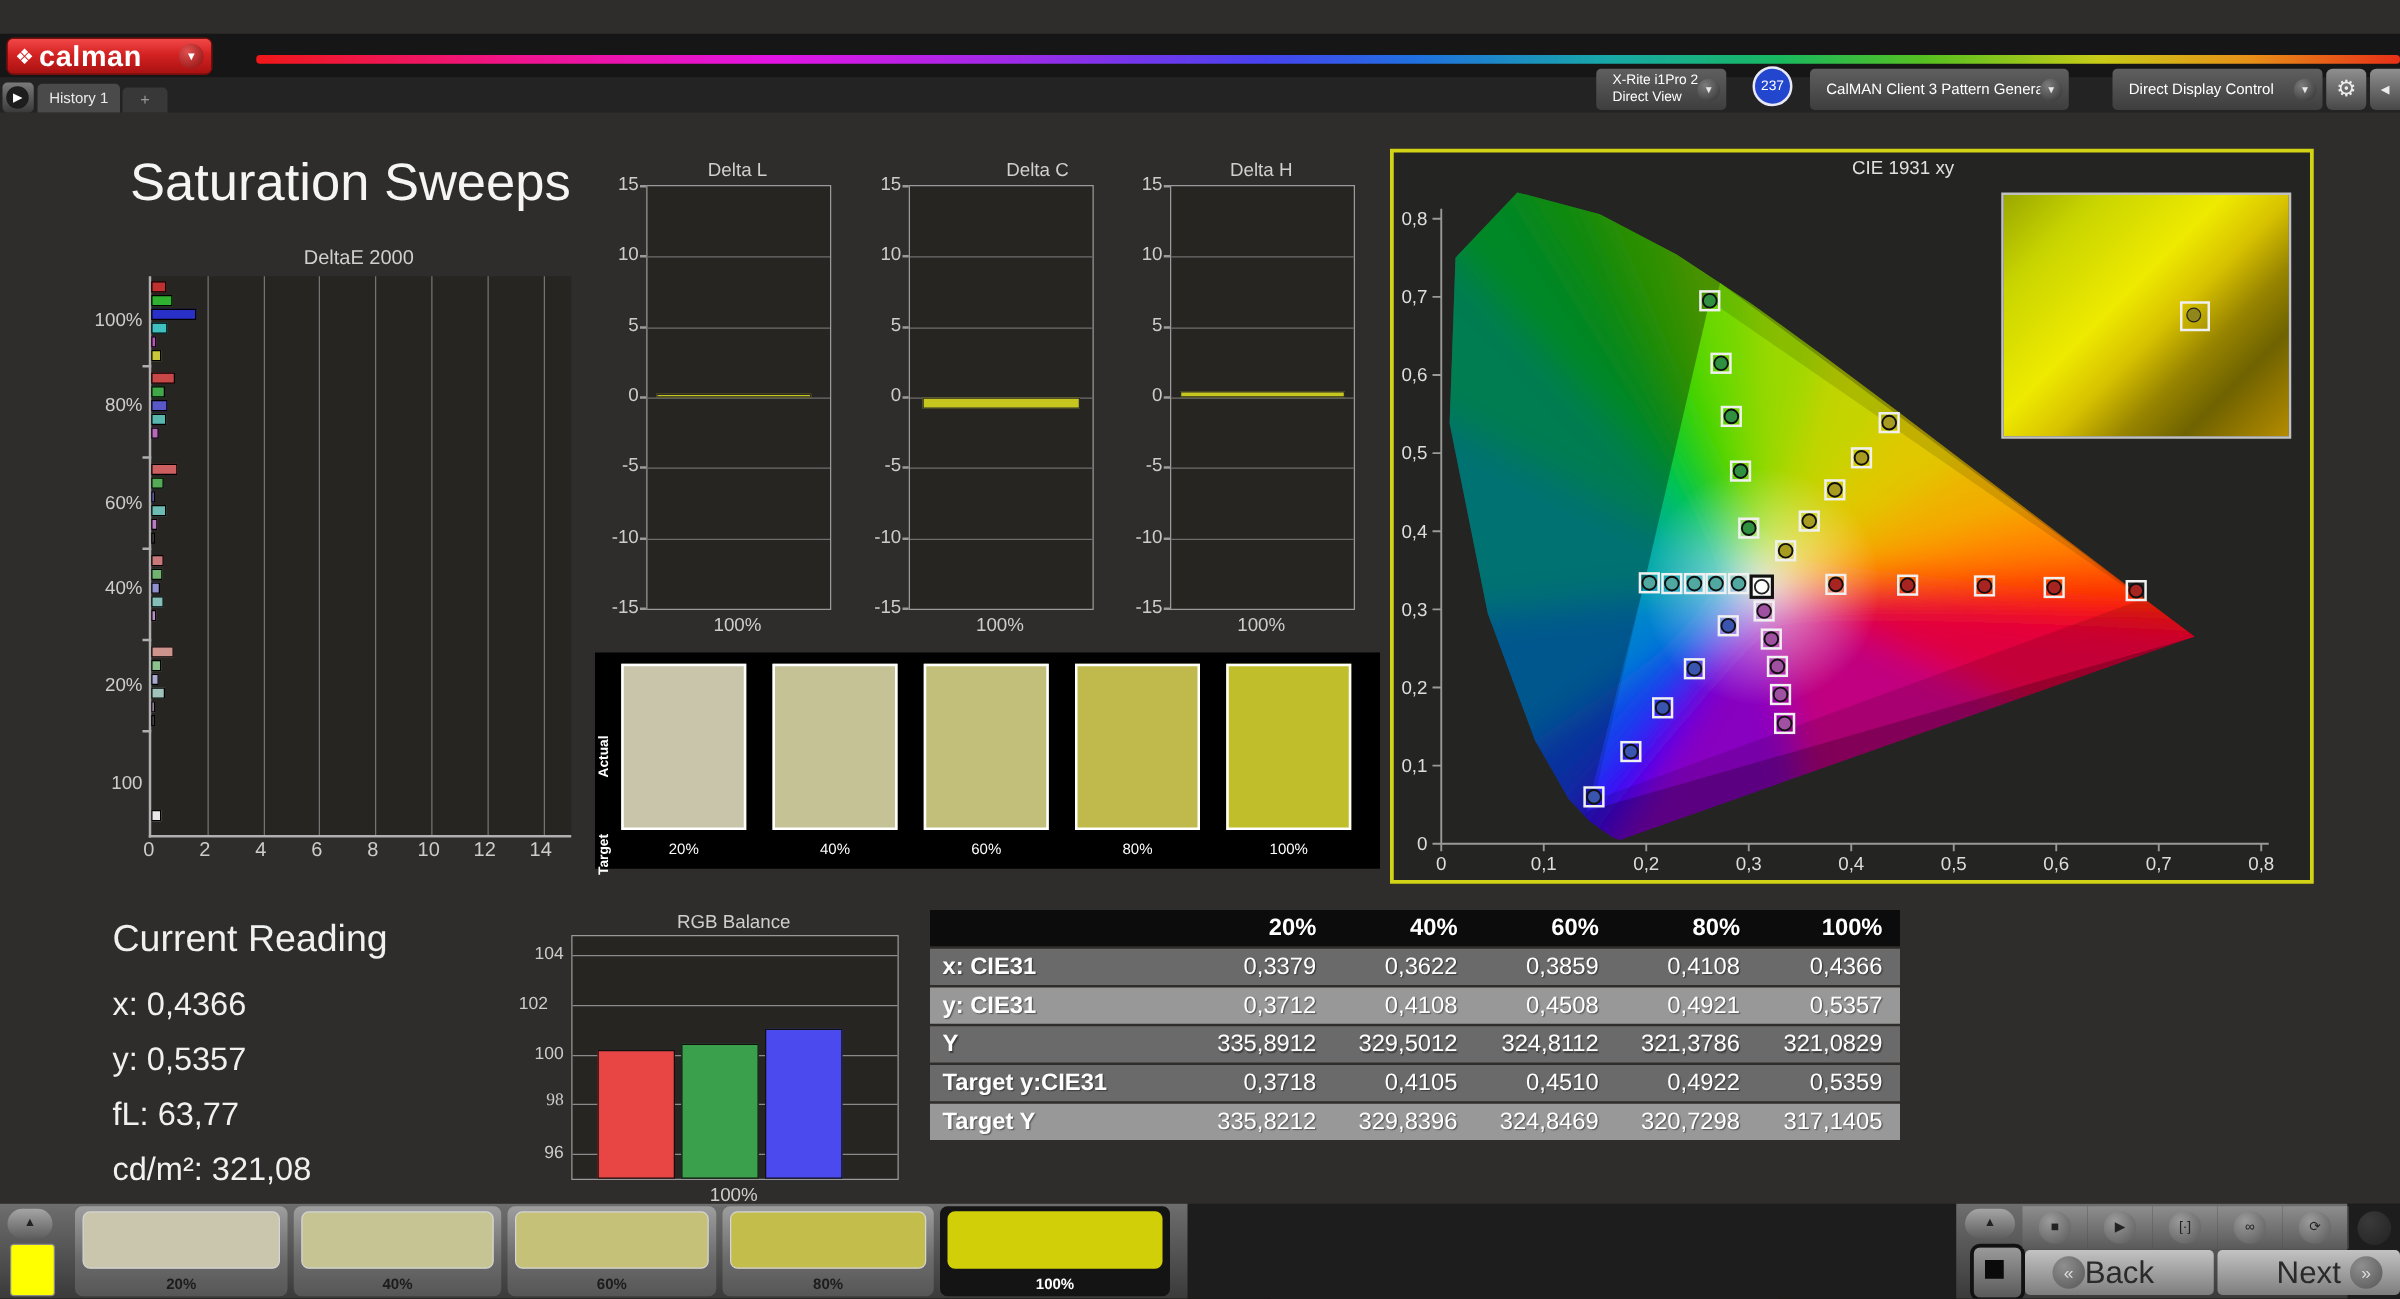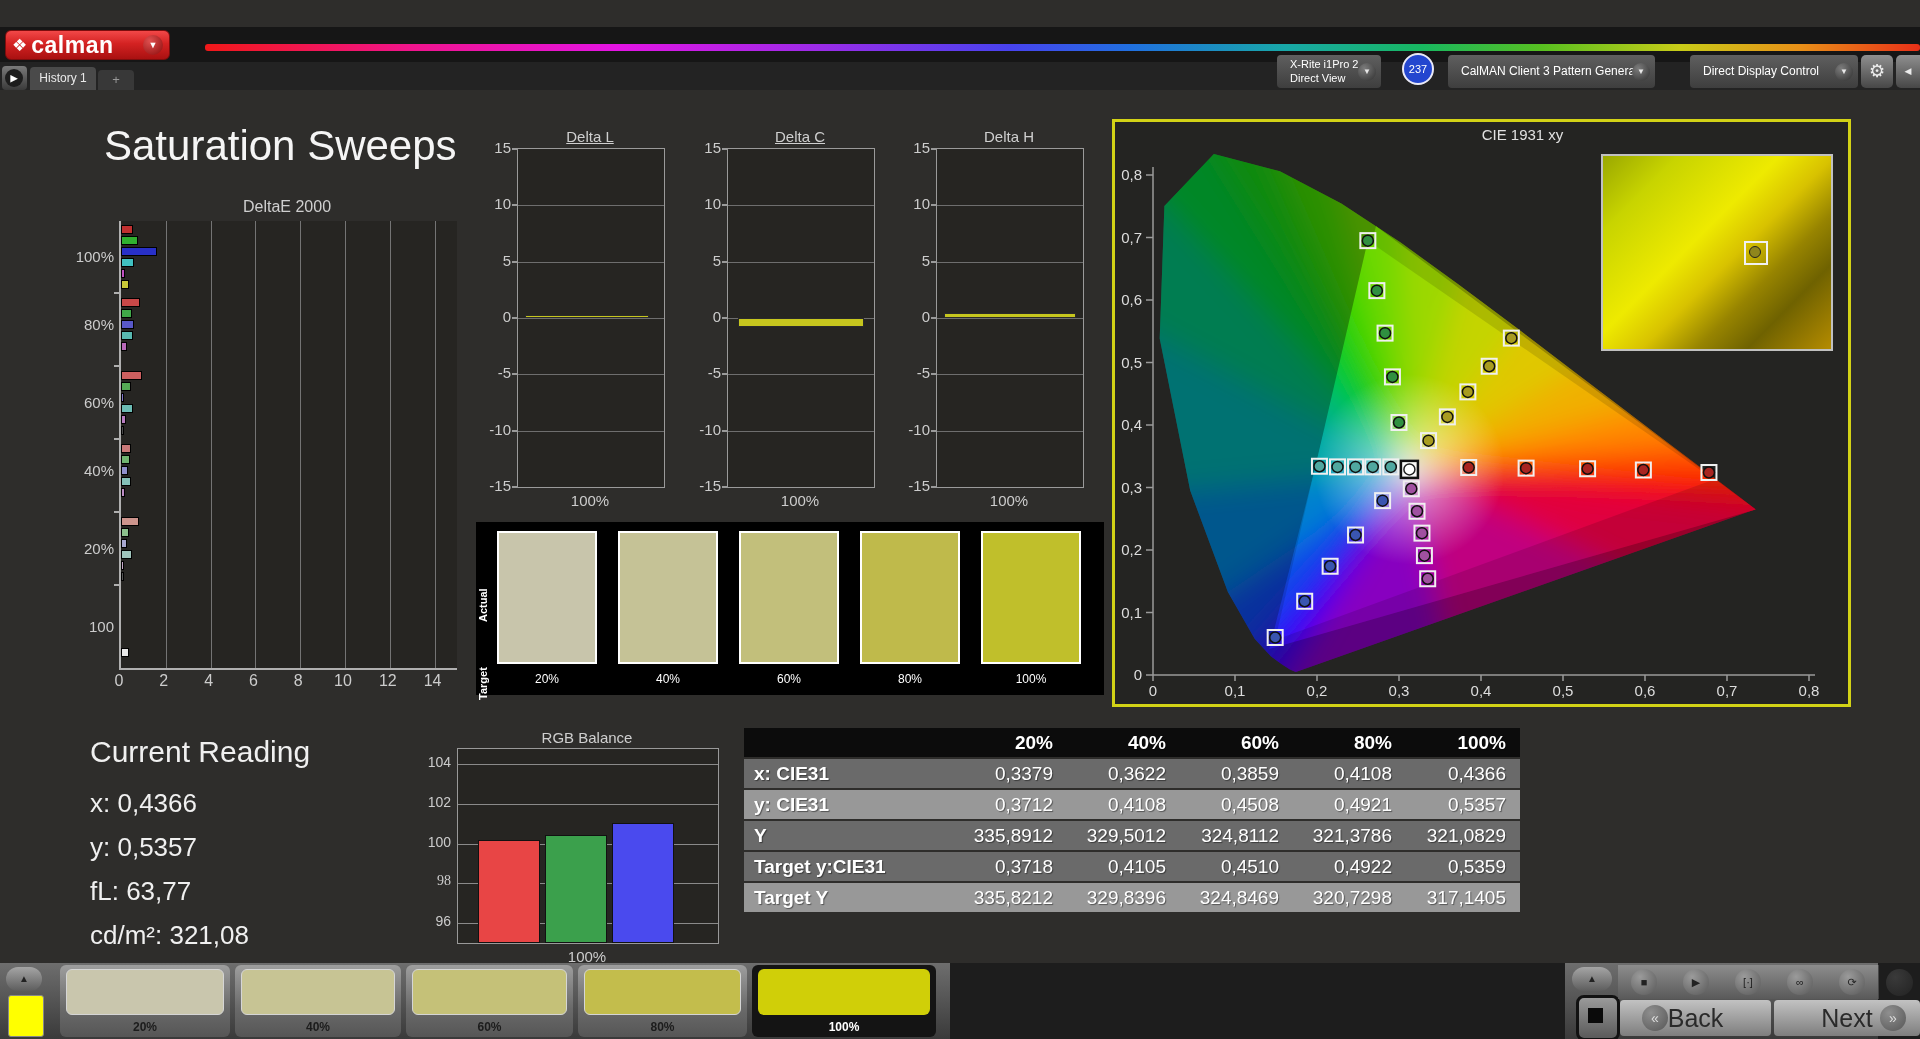--- a/index.html
+++ b/index.html
@@ -211,21 +211,21 @@
       <div class="axlbl" style="left: 417.6px; top: 672px; width: 30px; text-align: center; font-size: 16px;">14</div>
       <div class="axlbl" style="left: 40px; top: 248px; width: 74px; text-align: right;">100%</div>
       <div class="axlbl" style="left: 40px; top: 315.5px; width: 74px; text-align: right;">80%</div>
       <div class="axlbl" style="left: 40px; top: 394px; width: 74px; text-align: right;">60%</div>
       <div class="axlbl" style="left: 40px; top: 461.5px; width: 74px; text-align: right;">40%</div>
       <div class="axlbl" style="left: 40px; top: 540px; width: 74px; text-align: right;">20%</div>
       <div class="axlbl" style="left: 40px; top: 618px; width: 74px; text-align: right;">100</div>
     </div>
 
   <div class="abs" id="deltaCharts">
-      <div class="chartTitle" style="position: absolute; left: 517px; top: 128px; width: 146px; font-size: 15px; text-decoration: underline;">Delta L</div>
+      <div class="chartTitle" style="position: absolute; left: 517px; top: 128px; width: 146px; font-size: 15px;">Delta L</div>
       <div class="plot" style="left: 517px; top: 148px; width: 146px; height: 338px; border: 1px solid rgb(154, 154, 154);">
         <div class="gridH" style="top: 56.3333px;"></div>
         <div class="gridH" style="top: 112.667px;"></div>
         <div class="gridH" style="top: 169px;"></div>
         <div class="gridH" style="top: 225.333px;"></div>
         <div class="gridH" style="top: 281.667px;"></div>
         <div class="bar" style="left: 7.3px; top: 165.6px; width: 124.1px; height: 3.4px; background: rgb(198, 198, 30); border: 1px solid rgb(42, 42, 42);"></div>
       </div>
       <div class="axlbl" style="position: absolute; left: 475px; top: 139px; width: 36px; text-align: right; font-size: 15px;">15</div>
       <div style="position: absolute; left: 512px; top: 148px; width: 5px; height: 2px; background: rgb(154, 154, 154);"></div>
@@ -235,21 +235,21 @@
       <div style="position: absolute; left: 512px; top: 260.667px; width: 5px; height: 2px; background: rgb(154, 154, 154);"></div>
       <div class="axlbl" style="position: absolute; left: 475px; top: 308px; width: 36px; text-align: right; font-size: 15px;">0</div>
       <div style="position: absolute; left: 512px; top: 317px; width: 5px; height: 2px; background: rgb(154, 154, 154);"></div>
       <div class="axlbl" style="position: absolute; left: 475px; top: 364.333px; width: 36px; text-align: right; font-size: 15px;">-5</div>
       <div style="position: absolute; left: 512px; top: 373.333px; width: 5px; height: 2px; background: rgb(154, 154, 154);"></div>
       <div class="axlbl" style="position: absolute; left: 475px; top: 420.667px; width: 36px; text-align: right; font-size: 15px;">-10</div>
       <div style="position: absolute; left: 512px; top: 429.667px; width: 5px; height: 2px; background: rgb(154, 154, 154);"></div>
       <div class="axlbl" style="position: absolute; left: 475px; top: 477px; width: 36px; text-align: right; font-size: 15px;">-15</div>
       <div style="position: absolute; left: 512px; top: 486px; width: 5px; height: 2px; background: rgb(154, 154, 154);"></div>
       <div class="axlbl" style="position: absolute; left: 517px; top: 492px; width: 146px; text-align: center; font-size: 15px;">100%</div>
-      <div class="chartTitle" style="position: absolute; left: 727px; top: 128px; width: 146px; font-size: 15px; text-decoration: underline;">Delta C</div>
+      <div class="chartTitle" style="position: absolute; left: 757px; top: 128px; width: 146px; font-size: 15px;">Delta C</div>
       <div class="plot" style="left: 727px; top: 148px; width: 146px; height: 338px; border: 1px solid rgb(154, 154, 154);">
         <div class="gridH" style="top: 56.3333px;"></div>
         <div class="gridH" style="top: 112.667px;"></div>
         <div class="gridH" style="top: 169px;"></div>
         <div class="gridH" style="top: 225.333px;"></div>
         <div class="gridH" style="top: 281.667px;"></div>
         <div class="bar" style="left: 10.22px; top: 169px; width: 125.56px; height: 9.01333px; background: rgb(198, 198, 30); border: 1px solid rgb(42, 42, 42);"></div>
       </div>
       <div class="axlbl" style="position: absolute; left: 685px; top: 139px; width: 36px; text-align: right; font-size: 15px;">15</div>
       <div style="position: absolute; left: 722px; top: 148px; width: 5px; height: 2px; background: rgb(154, 154, 154);"></div>
@@ -535,21 +535,21 @@
       <div class="gridH" style="top: 54.7179px; background: rgb(138, 138, 138);"></div>
       <div class="gridH" style="top: 94.5128px; background: rgb(138, 138, 138);"></div>
       <div class="gridH" style="top: 134.308px; background: rgb(138, 138, 138);"></div>
       <div class="gridH" style="top: 174.103px; background: rgb(138, 138, 138);"></div>
       <div class="bar" style="left: 20px; top: 90.5333px; width: 62px; height: 103.467px; background: rgb(232, 69, 69); border: 1px solid rgb(17, 17, 17);"></div>
       <div class="bar" style="left: 87px; top: 85.559px; width: 62px; height: 108.441px; background: rgb(59, 160, 76); border: 1px solid rgb(17, 17, 17);"></div>
       <div class="bar" style="left: 154px; top: 73.6205px; width: 62px; height: 120.379px; background: rgb(74, 74, 238); border: 1px solid rgb(17, 17, 17);"></div>
     </div>
   <div class="abs" id="rgbLabels">
       <div class="axlbl" style="left: 415px; top: 753.923px; width: 36px; text-align: right; font-size: 14px;">104</div>
-      <div class="axlbl" style="left: 415px; top: 793.718px; width: 36px; text-align: right; font-size: 14px;">102</div>
+      <div class="axlbl" style="left: 415px; top: 793.718px; width: 36px; font-size: 14px;">102</div>
       <div class="axlbl" style="left: 415px; top: 833.513px; width: 36px; text-align: right; font-size: 14px;">100</div>
       <div class="axlbl" style="left: 415px; top: 873.308px; width: 36px; text-align: right; font-size: 14px; font-family: Liberation Serif, serif;">98</div>
       <div class="axlbl" style="left: 415px; top: 913.103px; width: 36px; text-align: right; font-size: 14px;">96</div>
     </div>
   <div class="abs axlbl" style="left:457px;top:948px;width:260px;text-align:center">100%</div>
 
   <div class="abs dtable" id="dataTable">
       <div class="trow" style="background: rgb(12, 12, 12);">
         <div style="font-weight: bold;"></div>
         <div style="font-weight: bold;">20%</div>

